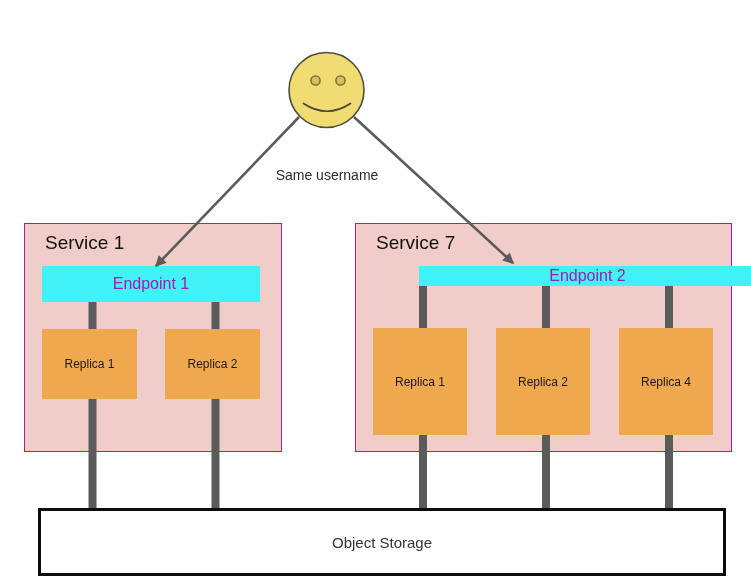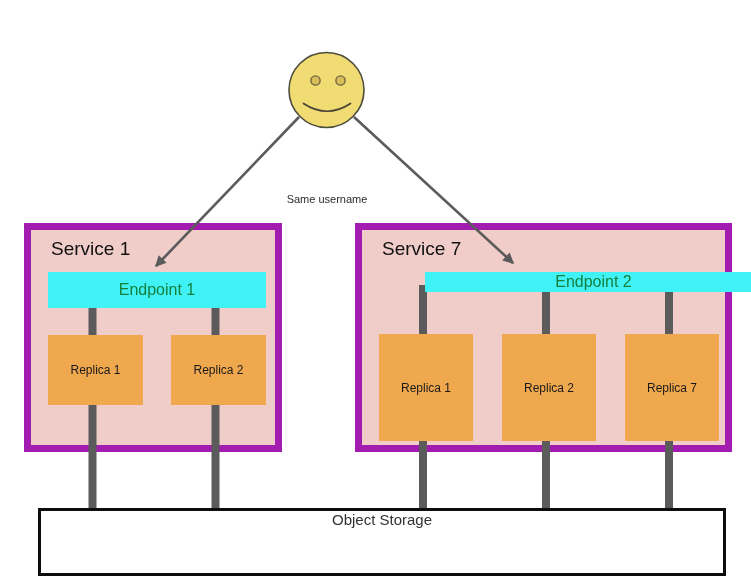--- a/index.html
+++ b/index.html
@@ -27,51 +27,50 @@
     text-align: center;
     font-size: 20px;
     color: #000000;
     z-index: 5;
   }
   .annotation {
     position: absolute;
     left: 227px; top: 165px;
     width: 200px;
     text-align: center;
-    font-size: 11px;
+    font-size: 14px;
     line-height: 20px;
     color: #2b2b2b;
     z-index: 5;
-    margin-top: 24px;
   }
 
   .service {
     position: absolute;
     background: #f0cdc8;
-    border: 7px solid #a21caf;
+    border: 1px solid #a21caf;
   }
   .service-1 { left: 24px;  top: 223px; width: 258px; height: 229px; }
   .service-2 { left: 355px; top: 223px; width: 377px; height: 229px; }
 
   .service-name {
     position: absolute;
     left: 20px; top: 8px;
     font-size: 19px;
     color: #111111;
     white-space: nowrap;
   }
 
   .endpoint {
     position: absolute;
     background: #40f2f5;
     display: flex;
     align-items: center;
     justify-content: center;
     font-size: 16px;
-    color: #15803d;
+    color: #a21caf;
     z-index: 3;
   }
   .service-1 .endpoint { left: 17px; top: 42px; width: 218px; height: 36px; }
   .service-2 .endpoint { left: 17px; top: 42px; width: 337px; height: 20px; margin-left: 46px; }
 
   .replica {
     position: absolute;
     background: #f0a84e;
     display: flex;
     align-items: center;
@@ -88,20 +87,21 @@
   .service-2 .replica.r1 { left: 140px; }
   .service-2 .replica.r2 { left: 263px; }
 
   .storage {
     position: absolute;
     left: 38px; top: 508px;
     width: 688px; height: 68px;
     background: #ffffff;
     border: 3px solid #0d0d0d;
     display: flex;
+    align-items: center;
     justify-content: center;
     font-size: 15px;
     color: #333333;
     z-index: 3;
   }
 </style>
 </head>
 <body>
 
 <div class="canvas">
@@ -124,21 +124,21 @@
     <div class="endpoint">
       <span>Endpoint 2</span>
     </div>
     <div class="replica r0">
       <span>Replica 1</span>
     </div>
     <div class="replica r1">
       <span>Replica 2</span>
     </div>
     <div class="replica r2">
-      <span>Replica 7</span>
+      <span>Replica 4</span>
     </div>
   </div>
 
   <svg id="connector-layer" class="svg-layer" width="751" height="588">
     <line x1="92.5" y1="285" x2="92.5" y2="514" stroke="#5b5b5b" stroke-width="8"></line>
     <line x1="215.5" y1="285" x2="215.5" y2="514" stroke="#5b5b5b" stroke-width="8"></line>
     <line x1="423" y1="285" x2="423" y2="514" stroke="#5b5b5b" stroke-width="8"></line>
     <line x1="546" y1="285" x2="546" y2="514" stroke="#5b5b5b" stroke-width="8"></line>
     <line x1="669" y1="285" x2="669" y2="514" stroke="#5b5b5b" stroke-width="8"></line>
   </svg>

